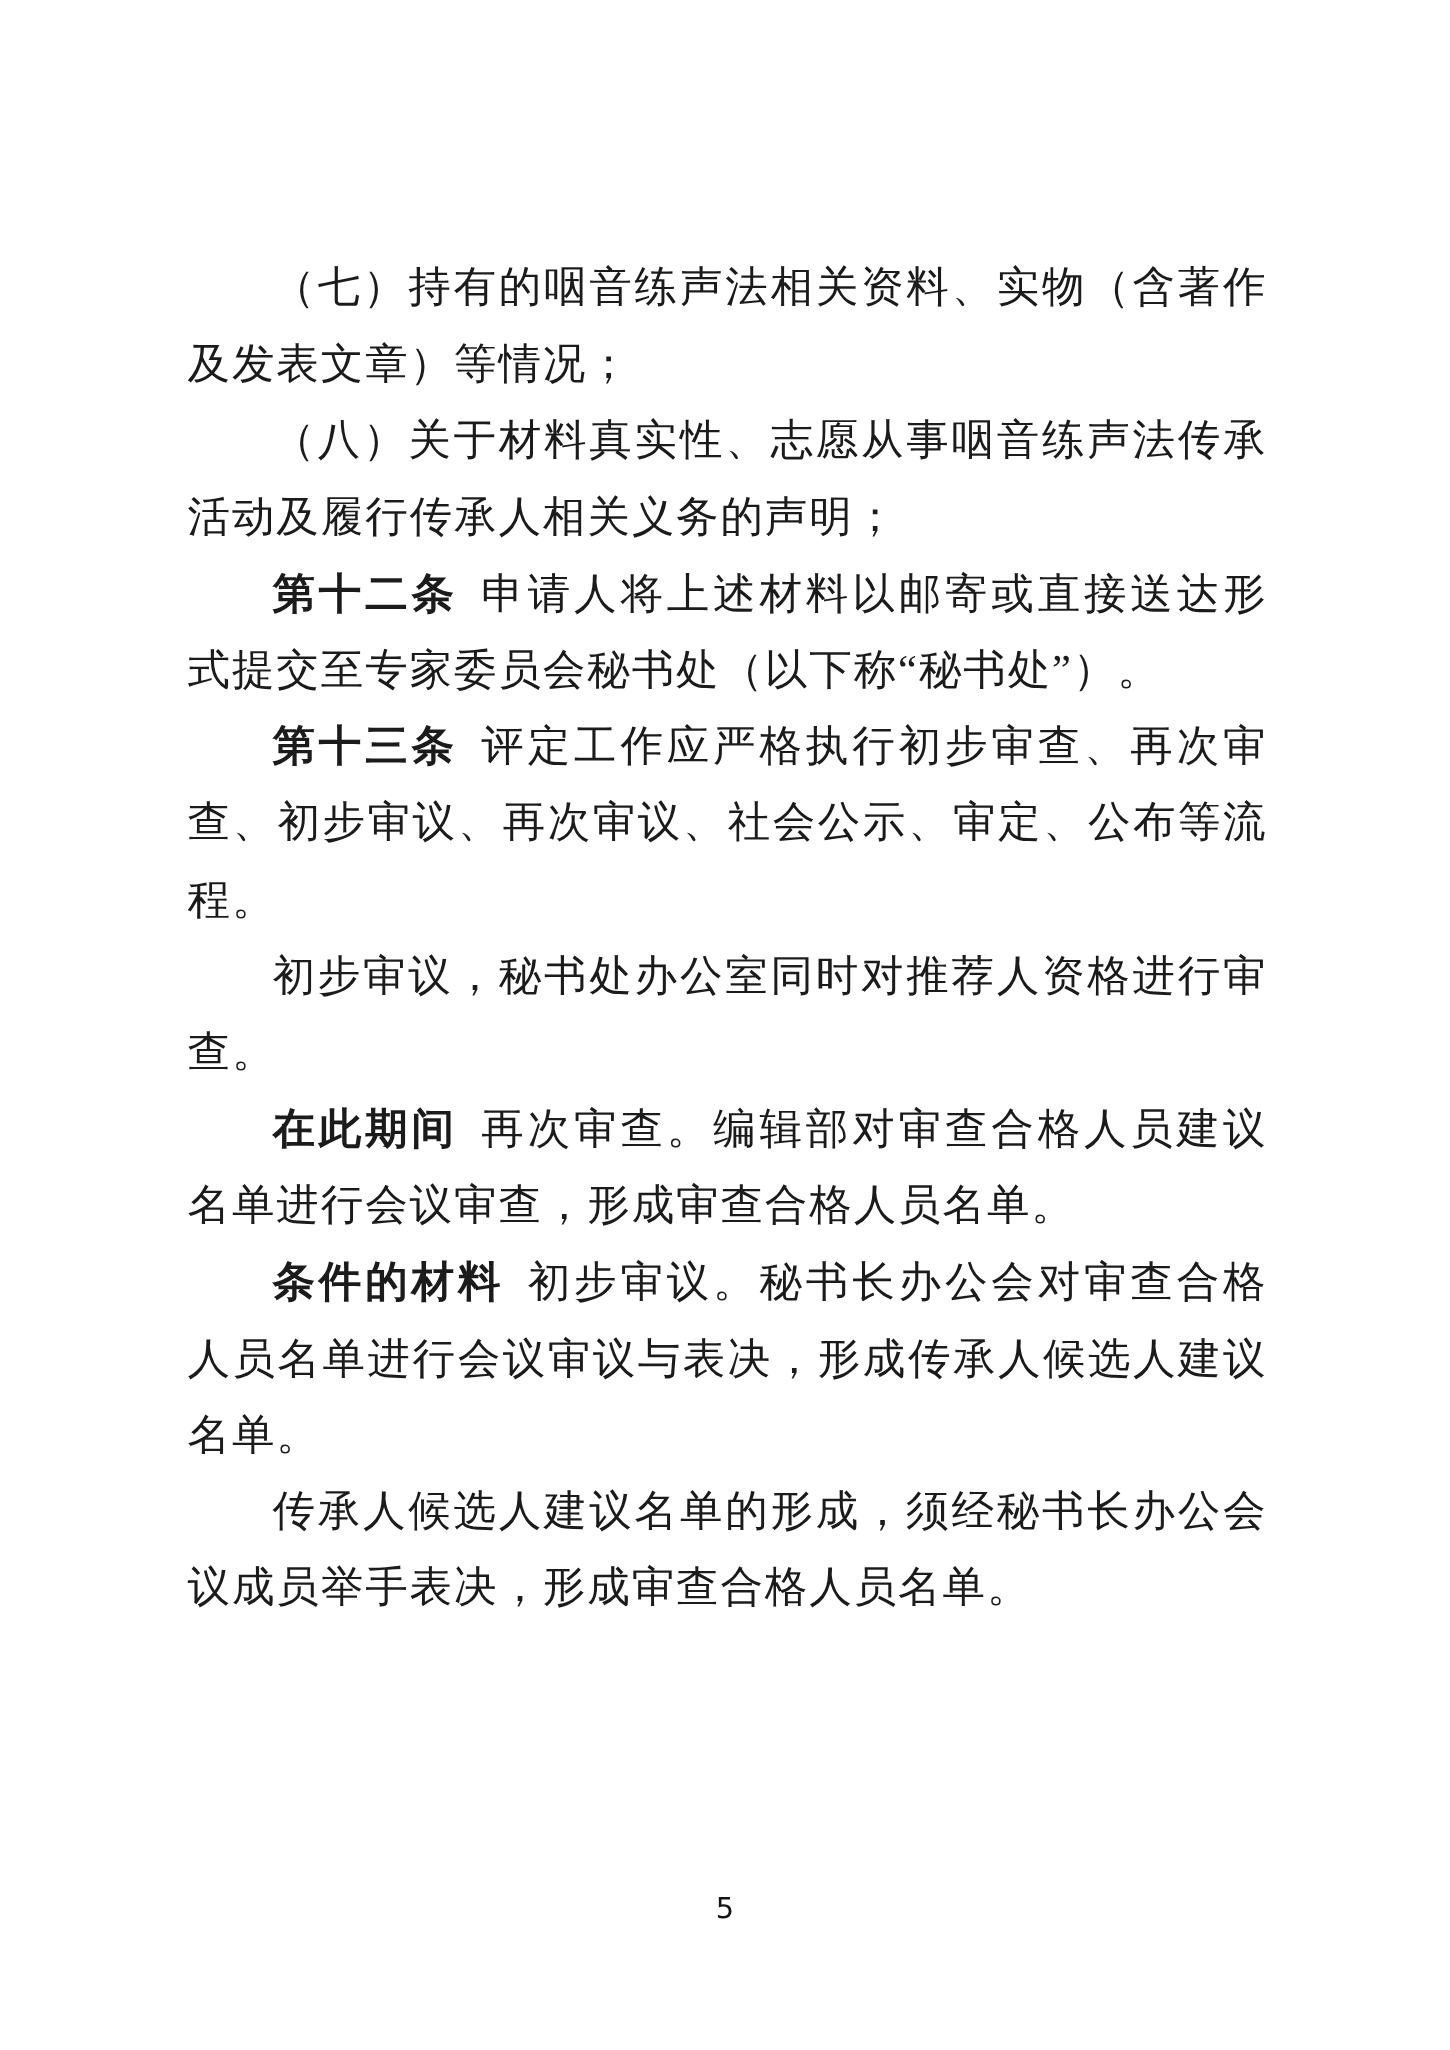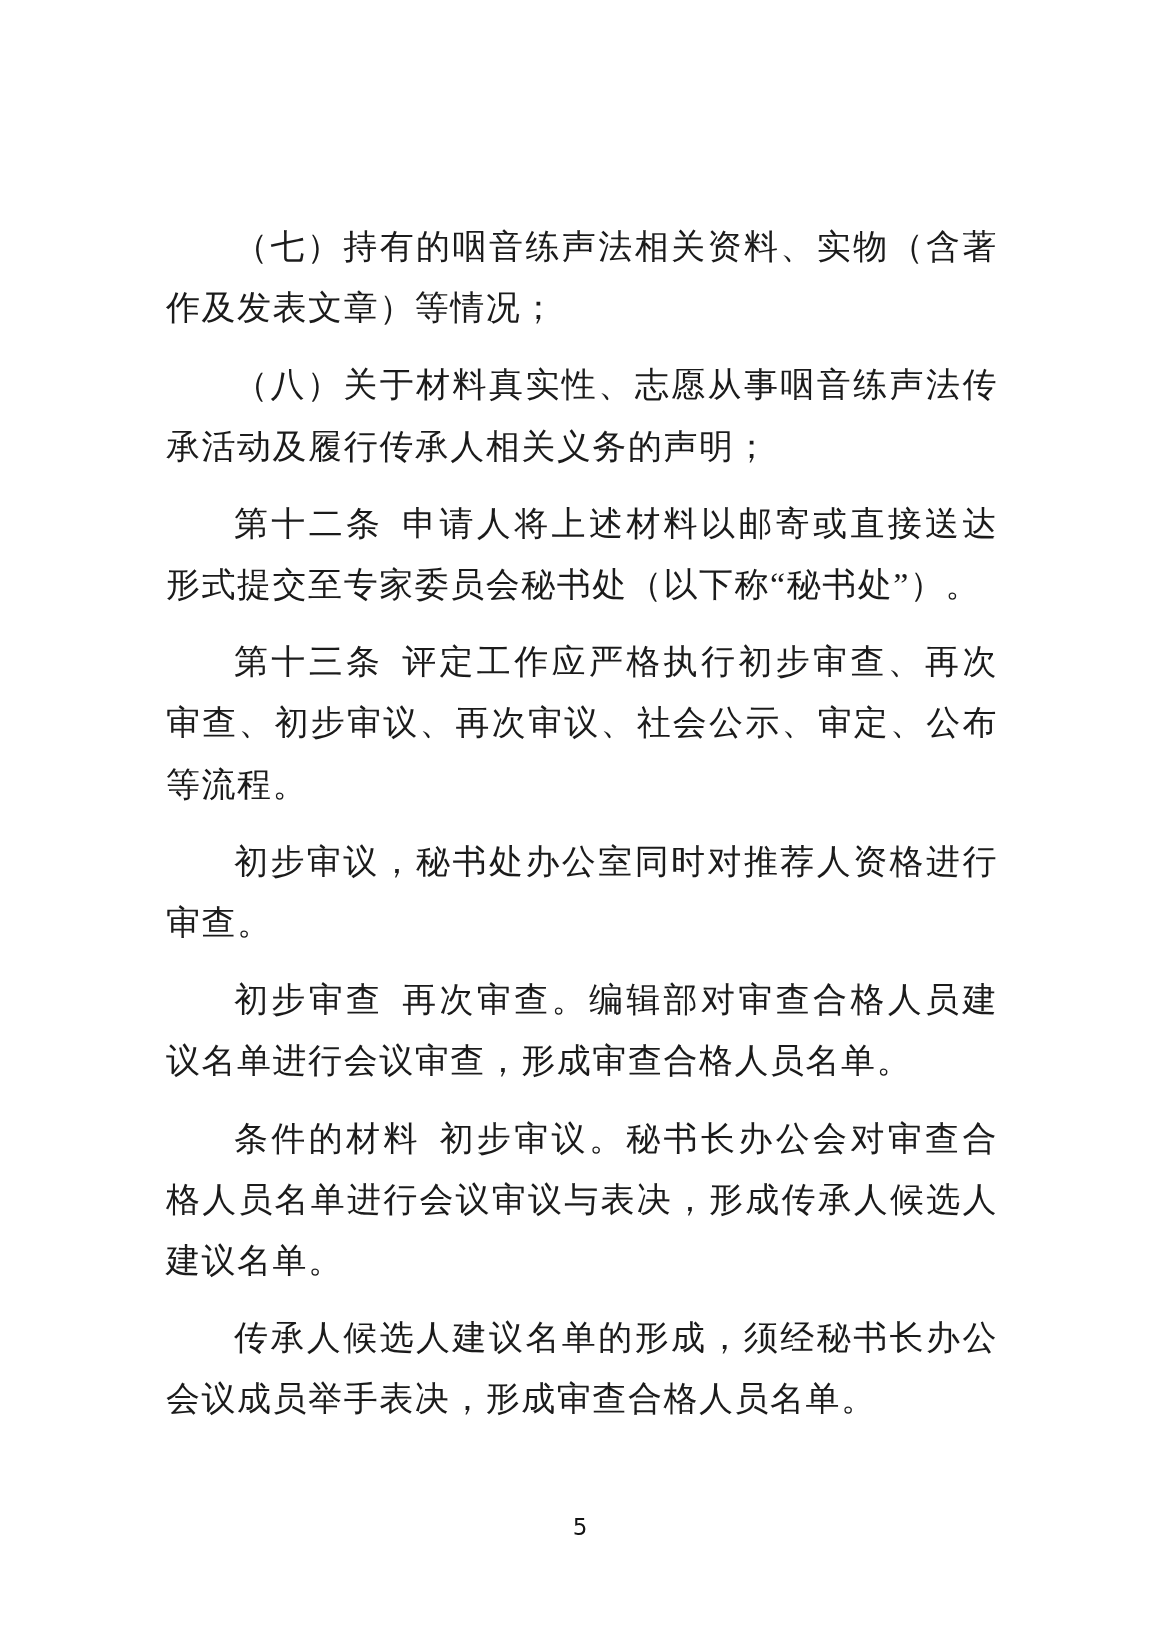--- a/index.html
+++ b/index.html
@@ -21,27 +21,27 @@
     left: 150px;
     top: 200px;
     width: 864px;
     font-size: 34px;
     line-height: 61.2px;
     letter-spacing: 0.045em;
     text-align: justify;
     text-justify: inter-character;
   }
   .content p {
-    margin: 16px;
+    margin: 0;
     padding: 0;
     text-indent: 2em;
     word-break: break-all;
   }
   .content .article {
-    font-weight: 400;
+    font-weight: 700;
     margin-right: 0.55em;
   }
   .page-number {
     position: absolute;
     top: 1512px;
     left: 0;
     width: 100%;
     text-align: center;
     font-size: 23px;
     line-height: 30px;
@@ -53,18 +53,18 @@
 </head>
 <body>
 
 <div class="page">
   <div class="content">
       <p>（七）持有的咽音练声法相关资料、实物（含著作及发表文章）等情况；</p>
       <p>（八）关于材料真实性、志愿从事咽音练声法传承活动及履行传承人相关义务的声明；</p>
       <p><b class="article">第十二条</b>申请人将上述材料以邮寄或直接送达形式提交至专家委员会秘书处（以下称“秘书处”）。</p>
       <p><b class="article">第十三条</b>评定工作应严格执行初步审查、再次审查、初步审议、再次审议、社会公示、审定、公布等流程。</p>
       <p>初步审议，秘书处办公室同时对推荐人资格进行审查。</p>
-      <p><b class="article">初步审查</b>再次审查。编辑部对审查合格人员建议名单进行会议审查，形成审查合格人员名单。</p>
+      <p><b class="article">在此期间</b>再次审查。编辑部对审查合格人员建议名单进行会议审查，形成审查合格人员名单。</p>
       <p><b class="article">条件的材料</b>初步审议。秘书长办公会对审查合格人员名单进行会议审议与表决，形成传承人候选人建议名单。</p>
       <p>传承人候选人建议名单的形成，须经秘书长办公会议成员举手表决，形成审查合格人员名单。</p>
     </div>
   <div class="page-number">5</div>
 </div>
 
 </body></html>

